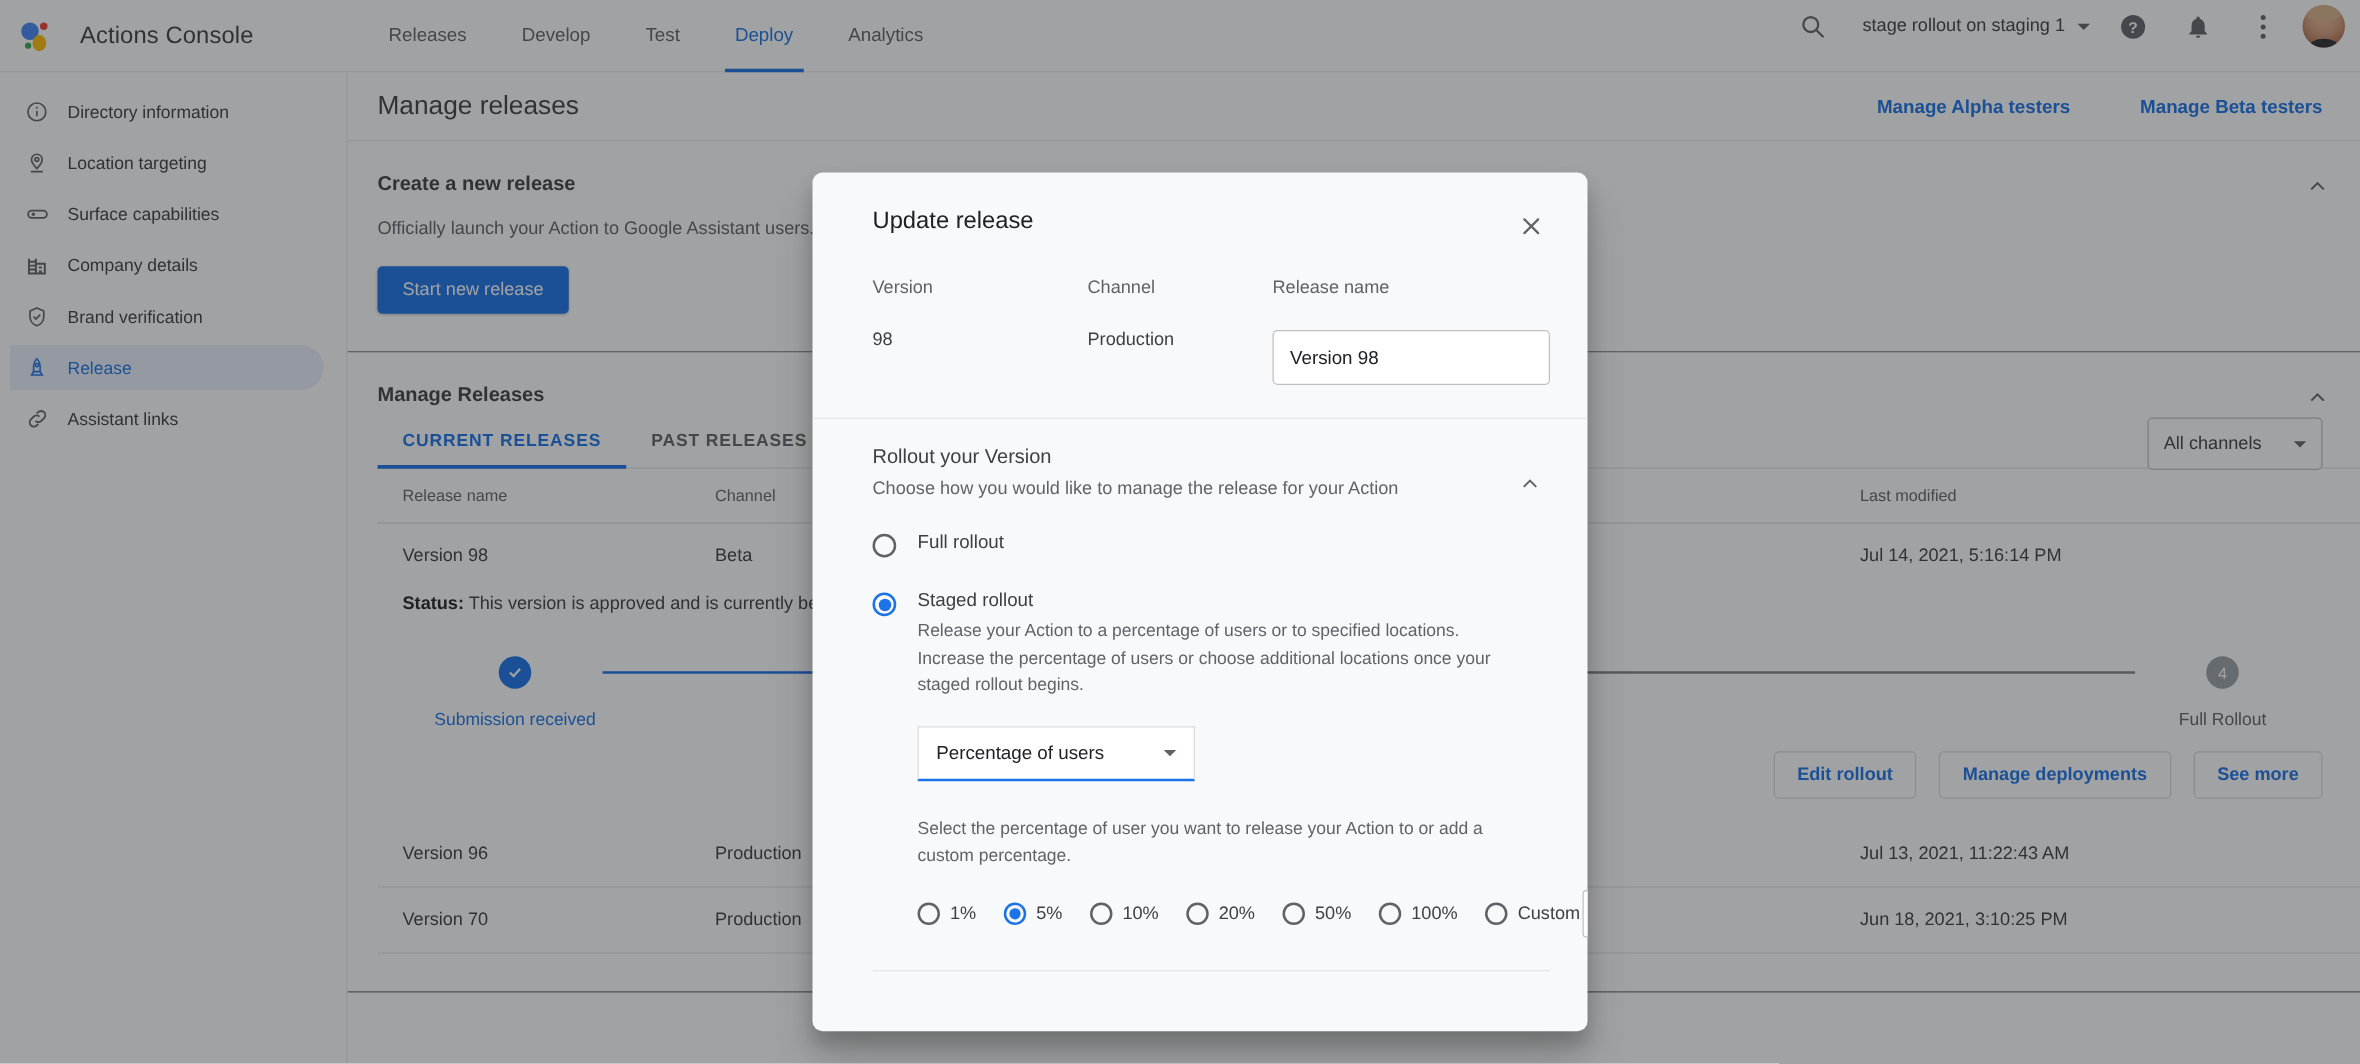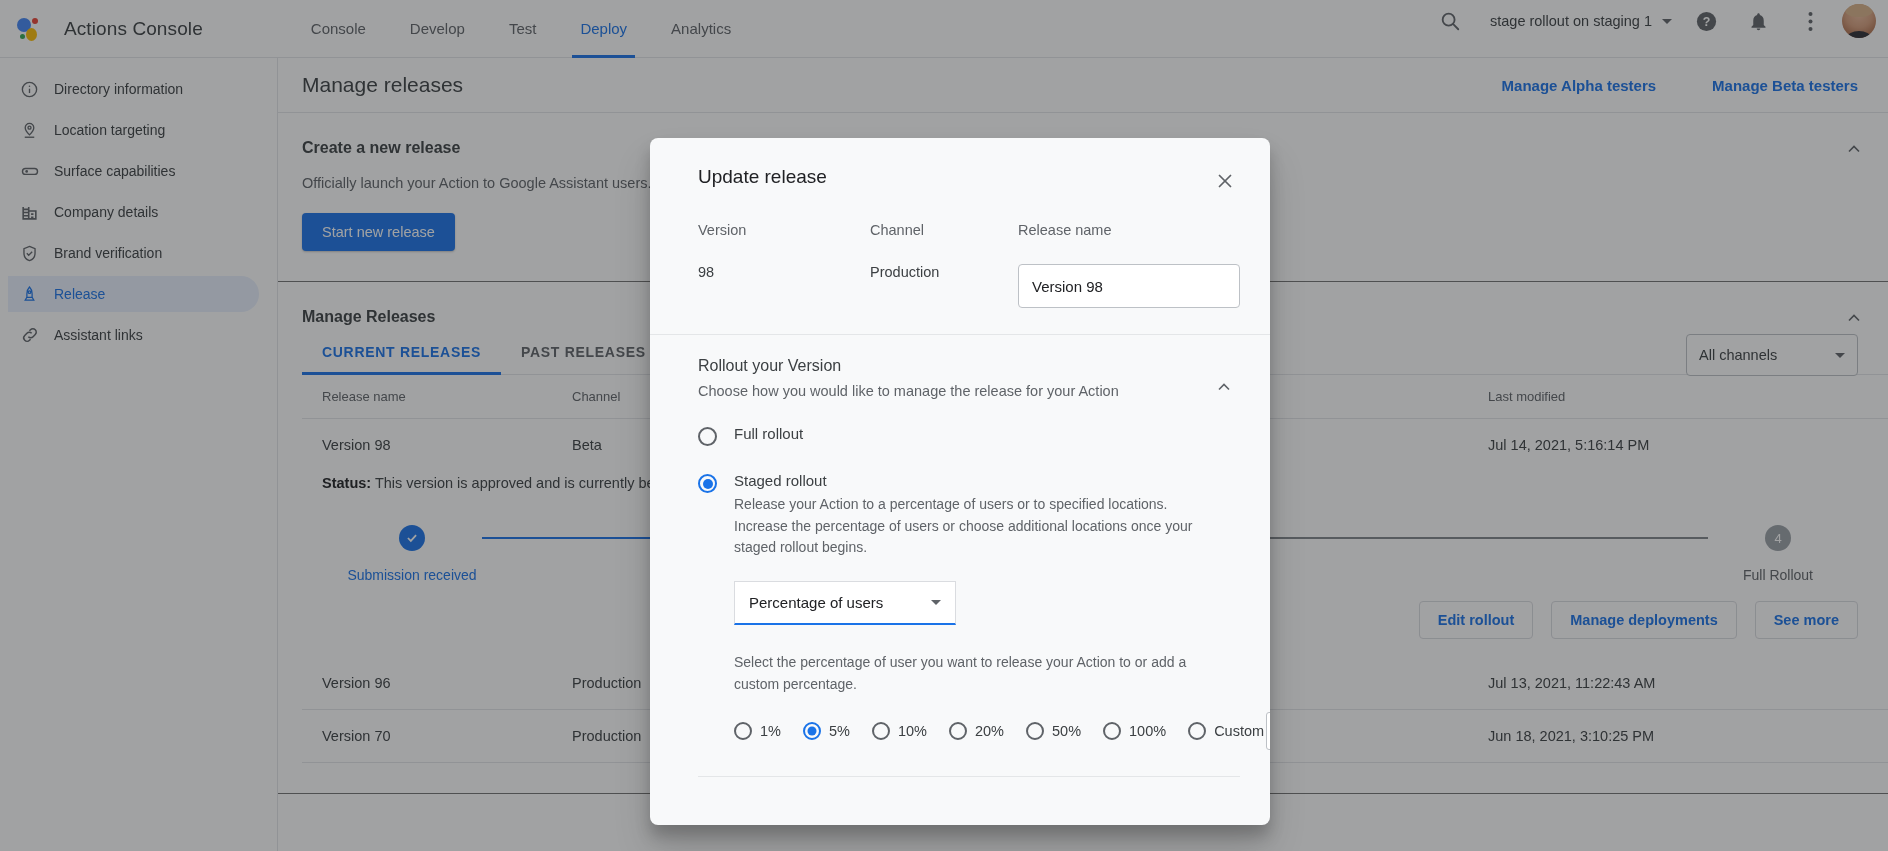--- a/index.html
+++ b/index.html
@@ -109,21 +109,21 @@
   .tabs { display: flex; align-items: center; gap: 0; border-bottom: 1px solid #e4e6e8; margin-top: 8px;}
   .tab {
     position: relative; font-size: 14px; font-weight: bold; letter-spacing: .7px;
     color: #5f6368; padding: 0 20px 14px 20px; cursor: pointer; white-space: nowrap;
   }
   .tab.active { color: #1a73e8; }
   .tab.active::after {
     content: ""; position: absolute; left: 0; right: 0; bottom: -1px; height: 3px; background: #1a73e8;
   }
   .channel-select {
-    position: absolute; right: 30px; top: 52px; width: 172px; height: 42px;
+    position: absolute; right: 30px; top: 52px; width: 140px; height: 42px;
     border: 1px solid #bdc1c6; border-radius: 4px; display: flex; align-items: center;
     justify-content: space-between; padding: 0 12px; font-size: 14.5px; color: #3c4043;
     cursor: pointer; background: #fff;
   }
 
   table.rel { width: 100%; border-collapse: collapse; table-layout: fixed; }
   table.rel th {
     text-align: left; font-size: 13px; color: #5f6368; font-weight: normal;
     padding: 14px 8px 14px 20px; border-bottom: 1px solid #e4e6e8; white-space: nowrap;
   }
@@ -230,21 +230,21 @@
       <div class="glogo">
         <i class="gl-blue"></i>
           <i class="gl-red"></i>
           <i class="gl-yellow"></i>
           <i class="gl-green"></i>
       </div>
     </div>
     <div class="brand">Actions Console</div>
 
     <div class="mainnav">
-      <div class="navitem">Console</div>
+      <div class="navitem">Releases</div>
       <div class="navitem">Develop</div>
       <div class="navitem">Test</div>
       <div class="navitem active">Deploy</div>
       <div class="navitem">Analytics</div>
     </div>
 
     <div class="topright">
       <div class="ticon">
         <svg width="22" height="22" viewBox="0 0 24 24" fill="none" stroke="#5f6368" stroke-width="2">
           <circle cx="10.5" cy="10.5" r="6.5"></circle>

